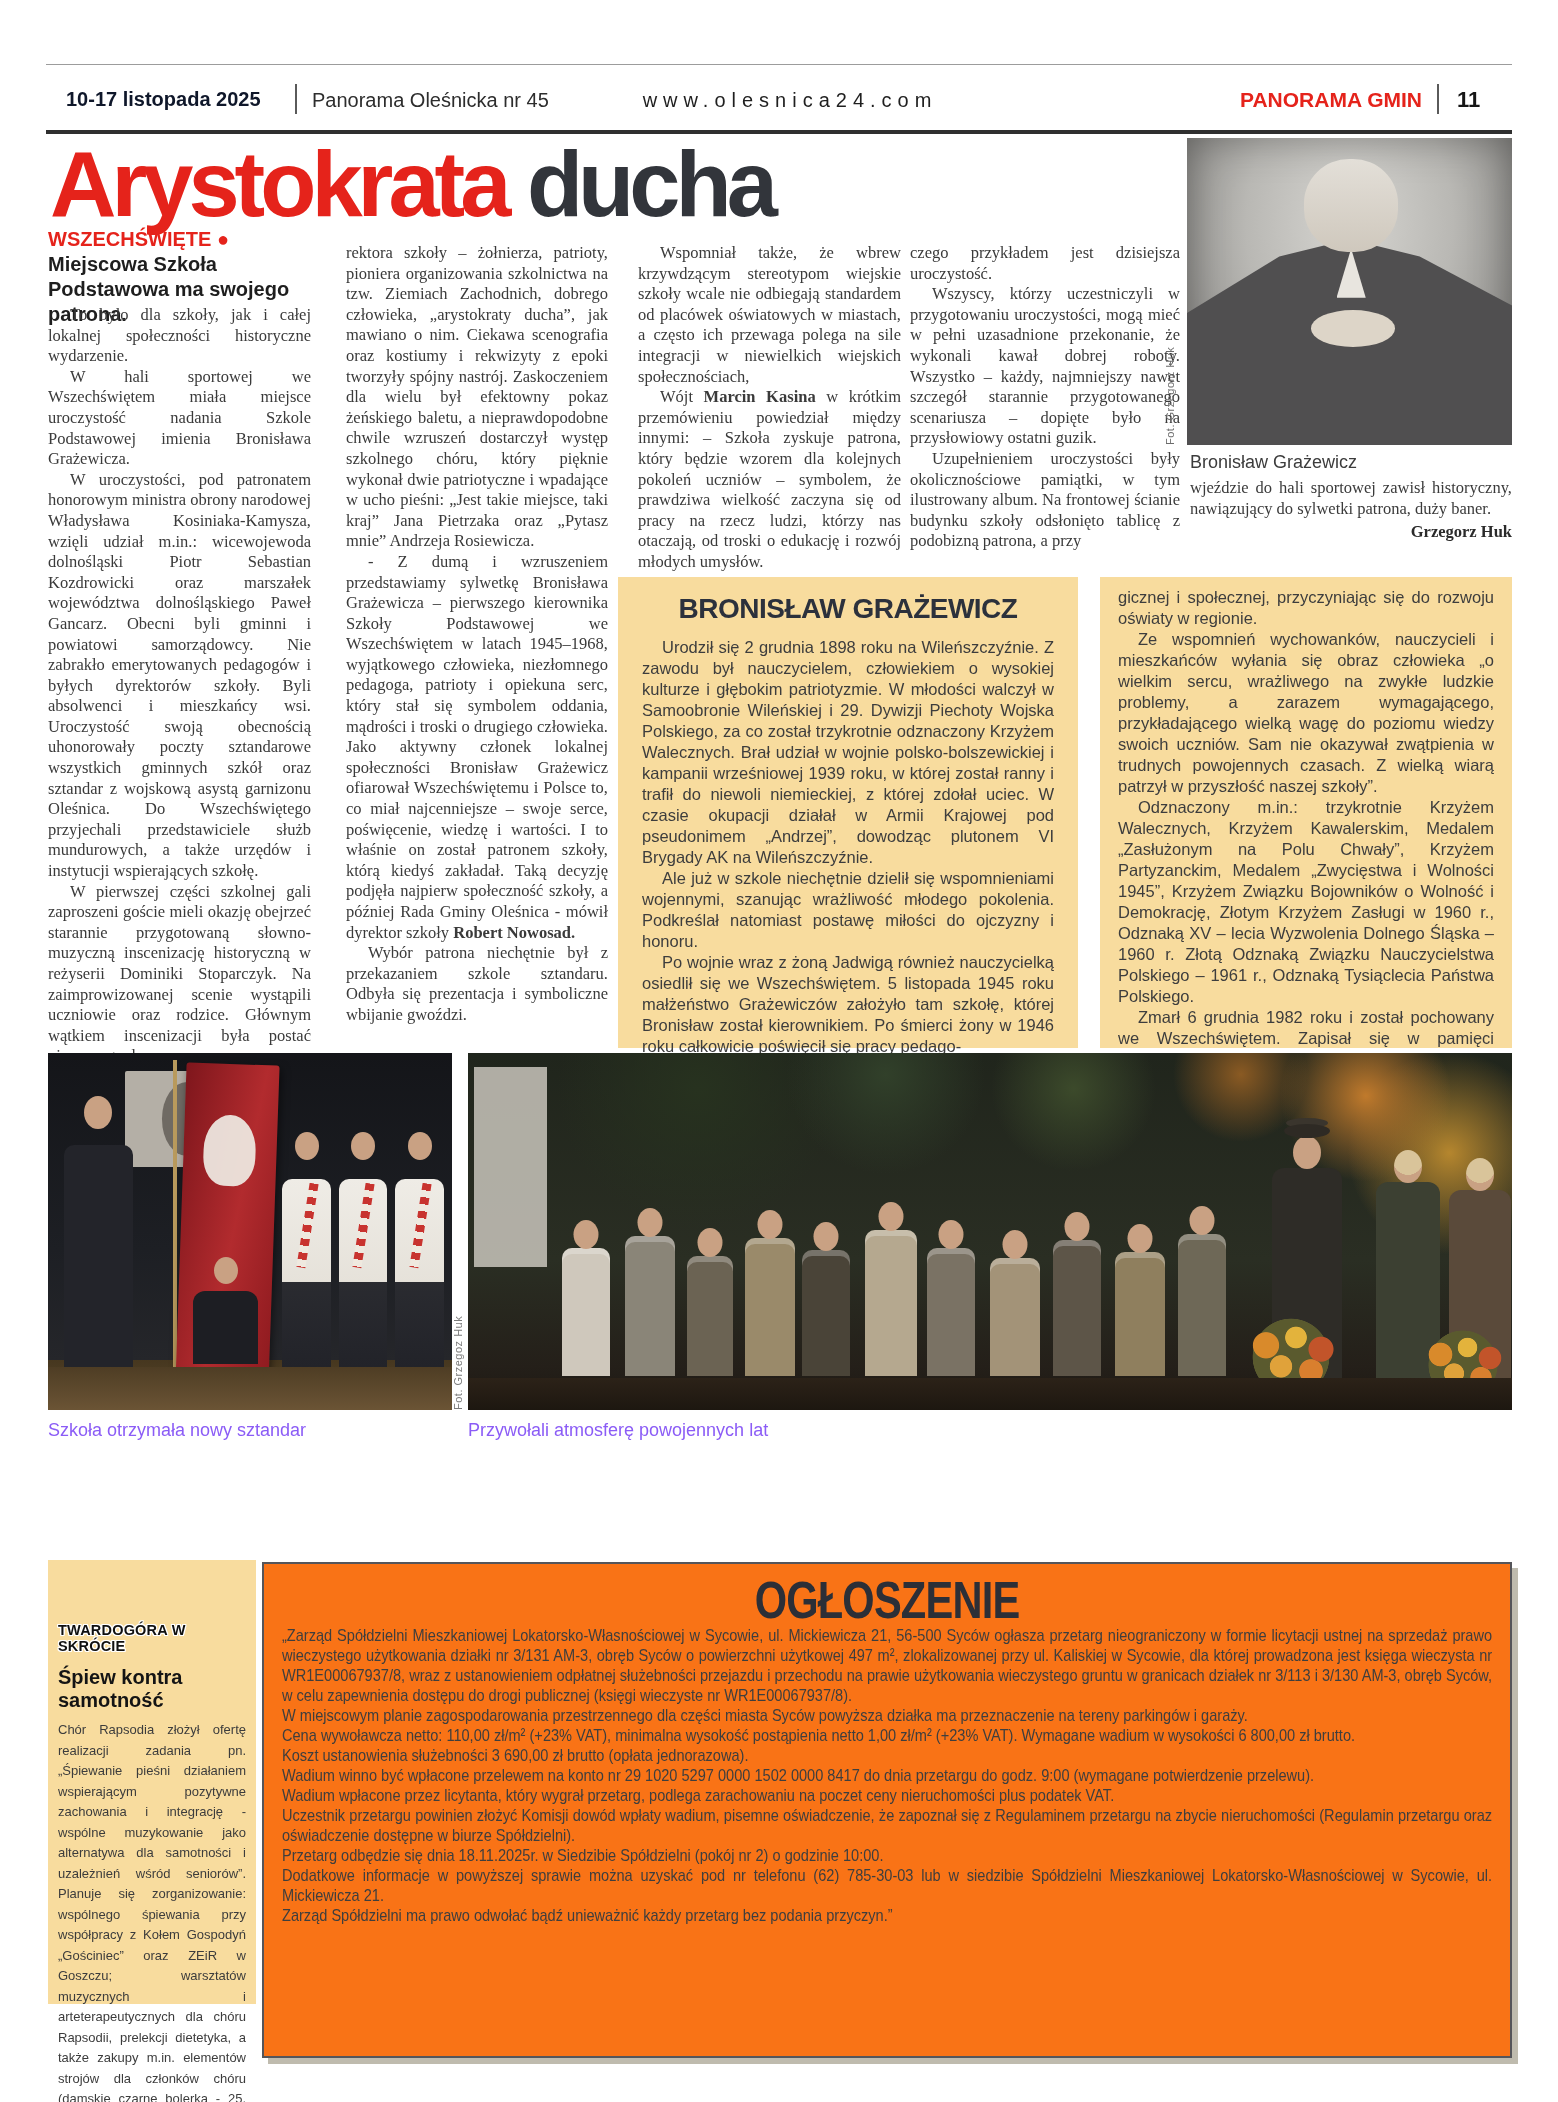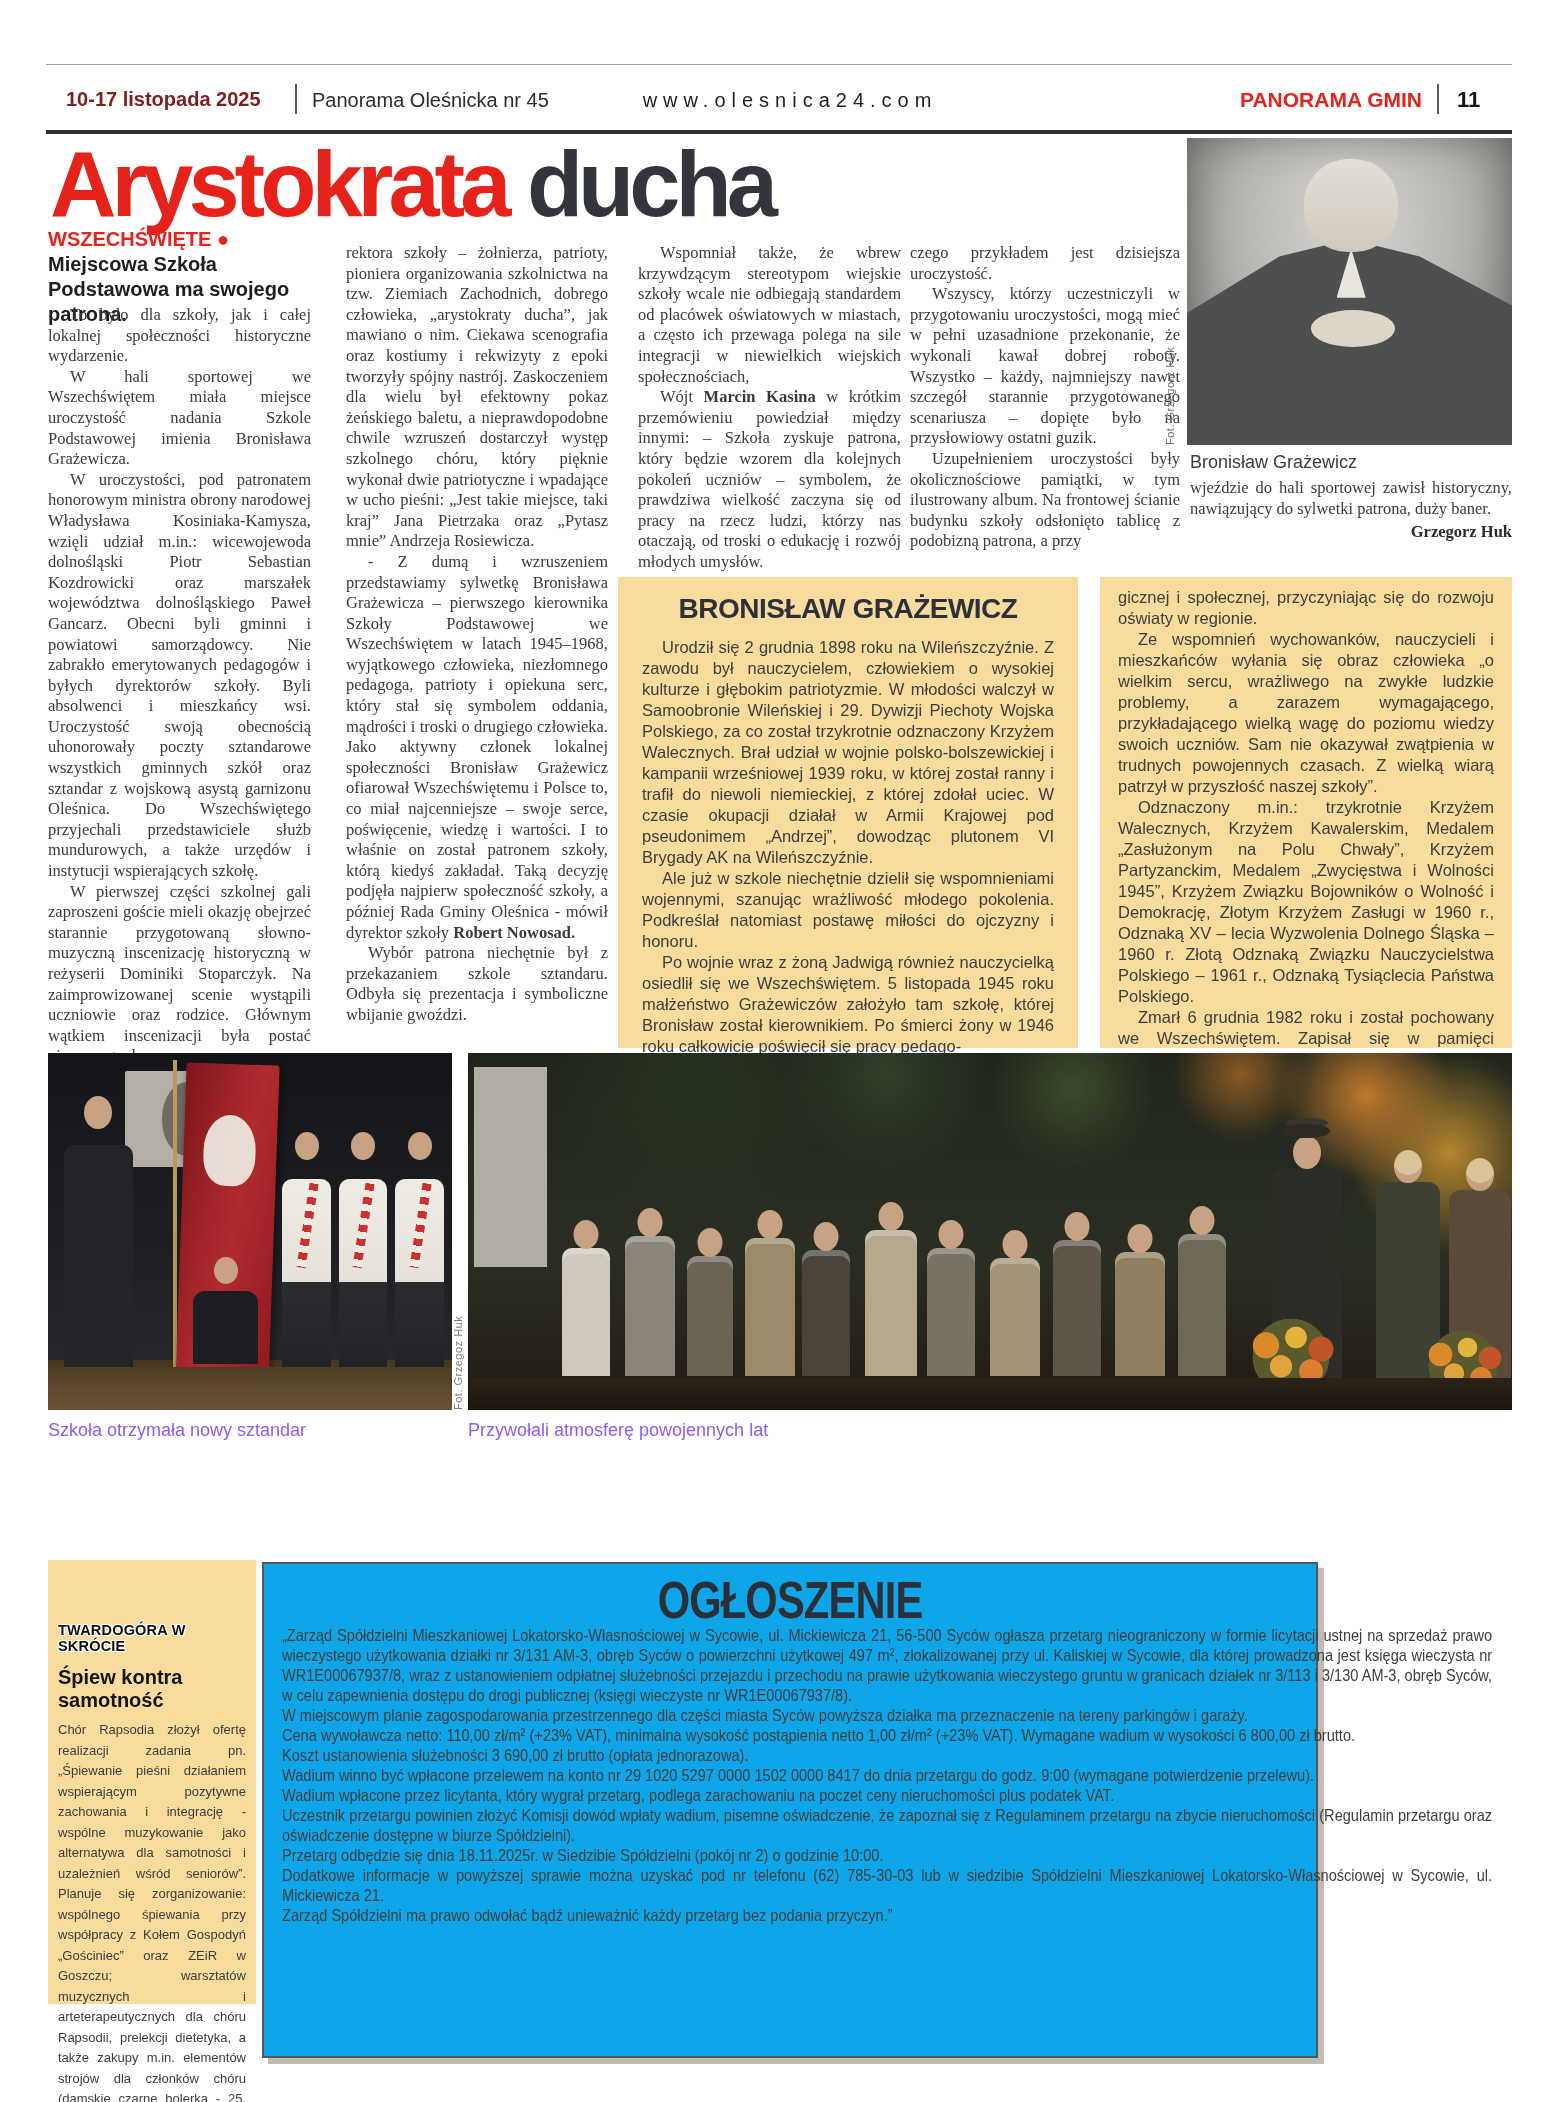--- a/index.html
+++ b/index.html
@@ -2,21 +2,21 @@
 <html><head>
 <meta charset="utf-8">
 <style>
   html,body{margin:0;padding:0;background:#9a9a9a;}
   .page{position:relative;width:1558px;height:2102px;background:#ffffff;margin:0 auto;overflow:hidden;
         font-family:"Liberation Serif",serif;color:#3b3b3b;}
 
   
   .rule-top{position:absolute;left:46px;top:64px;width:1466px;height:1px;background:#9c9c9c;}
   .rule-bottom{position:absolute;left:46px;top:130px;width:1466px;height:4px;background:#2f2f2f;}
-  .h-date{position:absolute;left:66px;top:88px;font:bold 20px "Liberation Sans",sans-serif;color:#7f1d1d;}
+  .h-date{position:absolute;left:66px;top:88px;font:bold 20px "Liberation Sans",sans-serif;color:#0f172a;}
   .h-div{position:absolute;top:84px;width:2px;height:30px;background:#5a5a5a;}
   .h-div1{left:295px;}
   .h-div2{left:1437px;}
   .h-issue{position:absolute;left:312px;top:89px;font:20px "Liberation Sans",sans-serif;color:#2d2d2d;}
   .h-site{position:absolute;left:600px;top:89px;width:380px;text-align:center;
           font:20px "Liberation Sans",sans-serif;letter-spacing:6px;color:#1f1f1f;}
   .h-section{position:absolute;left:1240px;top:88px;font:bold 21px "Liberation Sans",sans-serif;color:#e5231b;}
   .h-page{position:absolute;left:1457px;top:87px;font:bold 22px "Liberation Sans",sans-serif;color:#161616;}
 
   
@@ -125,21 +125,21 @@
 
   
   .briefs{position:absolute;left:48px;top:1560px;width:208px;height:444px;background:#f8dc9e;
           box-sizing:border-box;padding:14px 10px;font-family:"Liberation Sans",sans-serif;}
   .briefs-header{font-weight:800;font-size:14.5px;letter-spacing:.2px;color:#101010;
       text-shadow:-1px -1px 0 #fff,1px -1px 0 #fff,-1px 1px 0 #fff,1px 1px 0 #fff,0 1px 0 #fff,0 -1px 0 #fff,1px 0 0 #fff,-1px 0 0 #fff;margin-top:48px;}
   .briefs-title{font-weight:bold;font-size:20px;color:#141414;margin:12px 0 8px;}
   .briefs-body{font-size:13px;line-height:20.5px;text-align:justify;color:#3c3c3c;}
 
   
-  .notice{position:absolute;left:262px;top:1562px;width:1056px;height:496px;background:#0ea5e9;
+  .notice{position:absolute;left:262px;top:1562px;width:1250px;height:496px;background:#f97316;
           border:2px solid #55555a;box-shadow:6px 6px 0 #bfbbae;box-sizing:border-box;}
   .notice-title{margin-top:8px;text-align:center;font:bold 52px/1.1 "Liberation Sans",sans-serif;
           color:#2c2f37;transform:scaleX(0.8);letter-spacing:-1px;}
   .notice-body{position:absolute;left:18px;top:62px;width:1412px;transform:scaleX(0.857);transform-origin:0 0;
           font:17px/20px "Liberation Sans",sans-serif;color:#3e3e3e;text-align:justify;}
   .notice-body p{margin:0;}
 </style>
 </head>
 <body>
 

